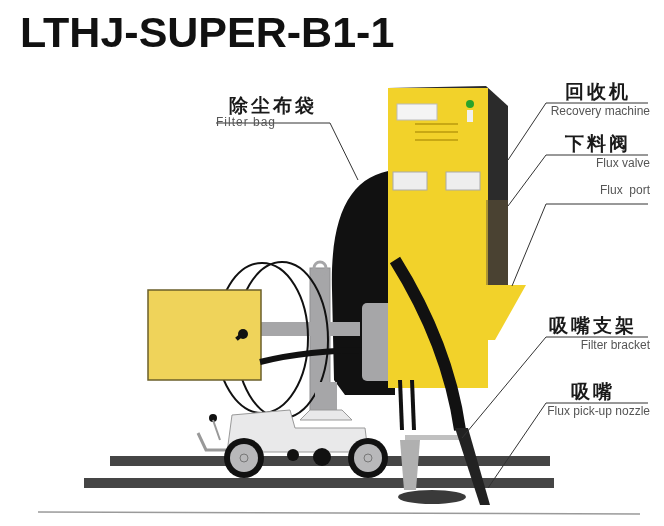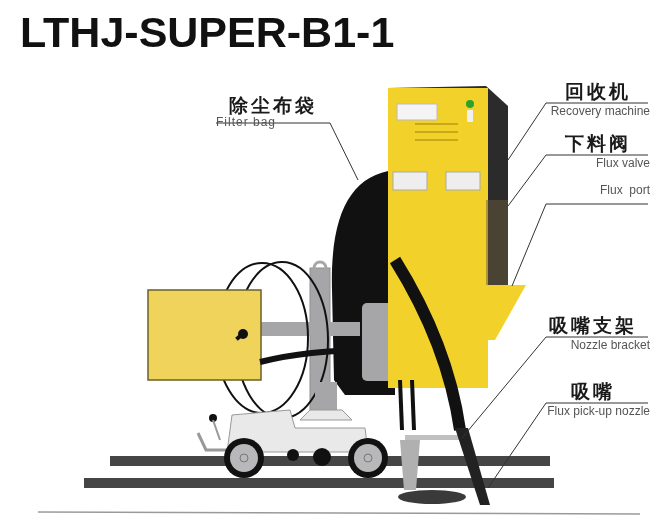--- a/index.html
+++ b/index.html
@@ -110,19 +110,19 @@
   <div class="zh">下料阀</div>
   <div class="en">Flux valve</div>
 </div>
 
 <div class="label" style="left:536px;top:181px;width:114px;">
   <div class="en" style="white-space:pre">Flux  port</div>
 </div>
 
 <div class="label" style="left:536px;top:314px;width:114px;">
   <div class="zh">吸嘴支架</div>
-  <div class="en">Nozzle bracket</div>
+  <div class="en">Filter bracket</div>
 </div>
 
 <div class="label" style="left:536px;top:380px;width:114px;">
   <div class="zh">吸嘴</div>
   <div class="en">Flux pick-up nozzle</div>
 </div>
 
 </body></html>

